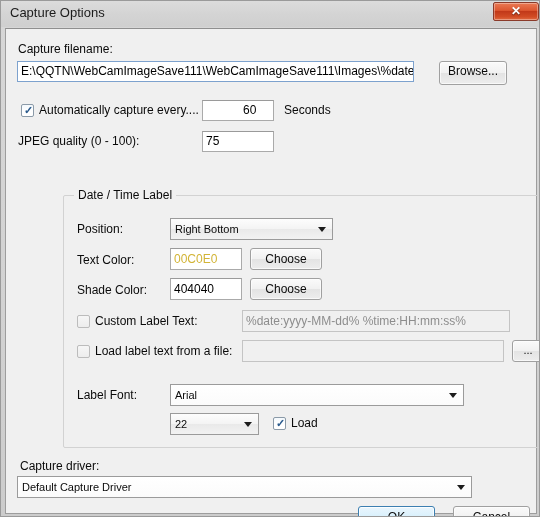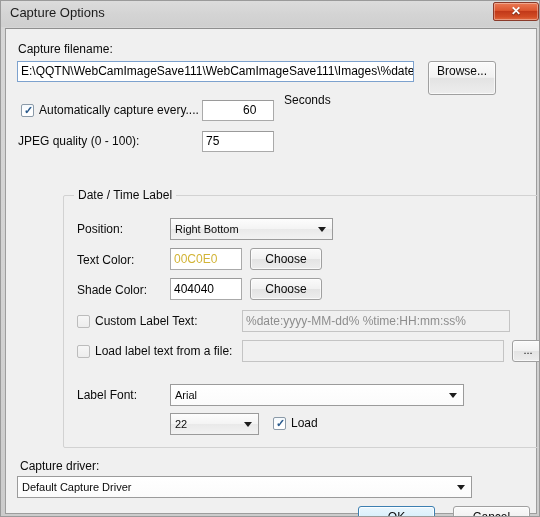--- a/index.html
+++ b/index.html
@@ -203,30 +203,30 @@
       <div id="close-glyph">✕</div>
     </div>
   </div>
 
   <div id="client">
 
     <div class="lbl" style="left:12px; top:13px;">Capture filename:</div>
 
     <div class="tbox focused" style="left:11px; top:32px; width:397px; height:21px; line-height:19px;">E:\QQTN\WebCamImageSave111\WebCamImageSave111\Images\%date:yyyy</div>
 
-    <div class="btn" style="left:422px; top:32px; width:68px; height:34px; line-height:19px;text-align:center;">Browse...</div>
+    <div class="btn" style="left:433px; top:32px; width:68px; height:24px; line-height:19px;text-align:center;">Browse...</div>
 
     <div class="cbx" style="left:15px; top:75px;">
       <div class="tick">✓</div>
     </div>
     <div class="lbl" style="left:33px; top:74px;">Automatically capture every....</div>
 
     <div class="tbox" style="left:196px; top:71px; width:72px; height:21px; line-height:19px;padding-left:40px;">60</div>
 
-    <div class="lbl" style="left:278px; top:64px;text-align:center;">Seconds</div>
+    <div class="lbl" style="left:278px; top:74px;text-align:center;">Seconds</div>
 
     <div class="lbl" style="left:12px; top:105px;">JPEG quality (0 - 100):</div>
 
     <div class="tbox" style="left:196px; top:102px; width:72px; height:21px; line-height:19px;">75</div>
 
     <div id="grp">
       <div id="grp-title">Date / Time Label</div>
 
       <div class="lbl" style="left:13px; top:26px;">Position:</div>
 

